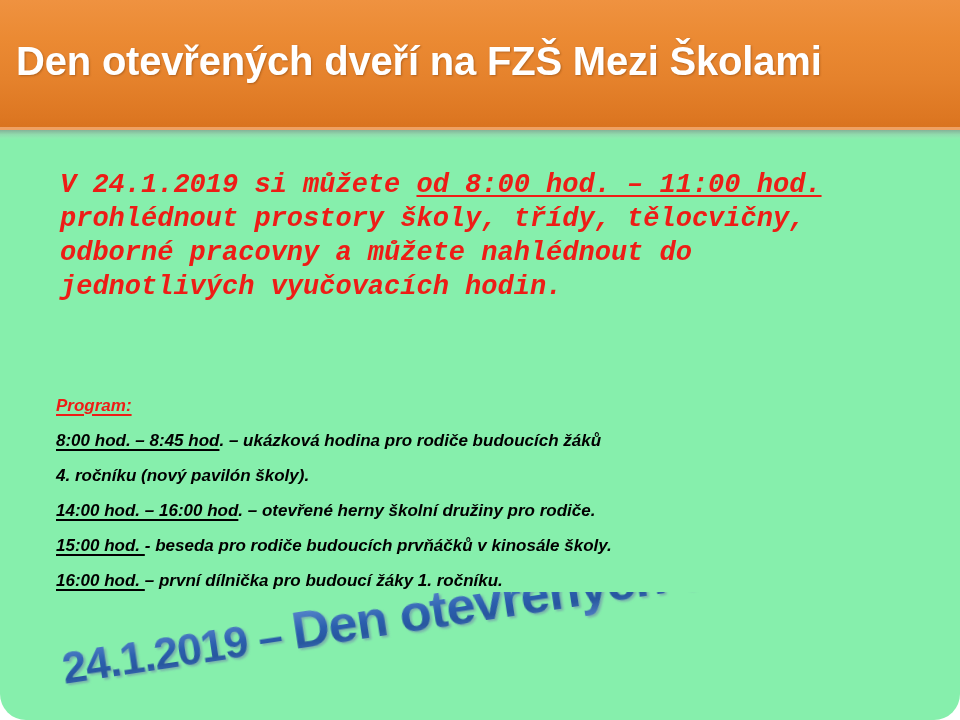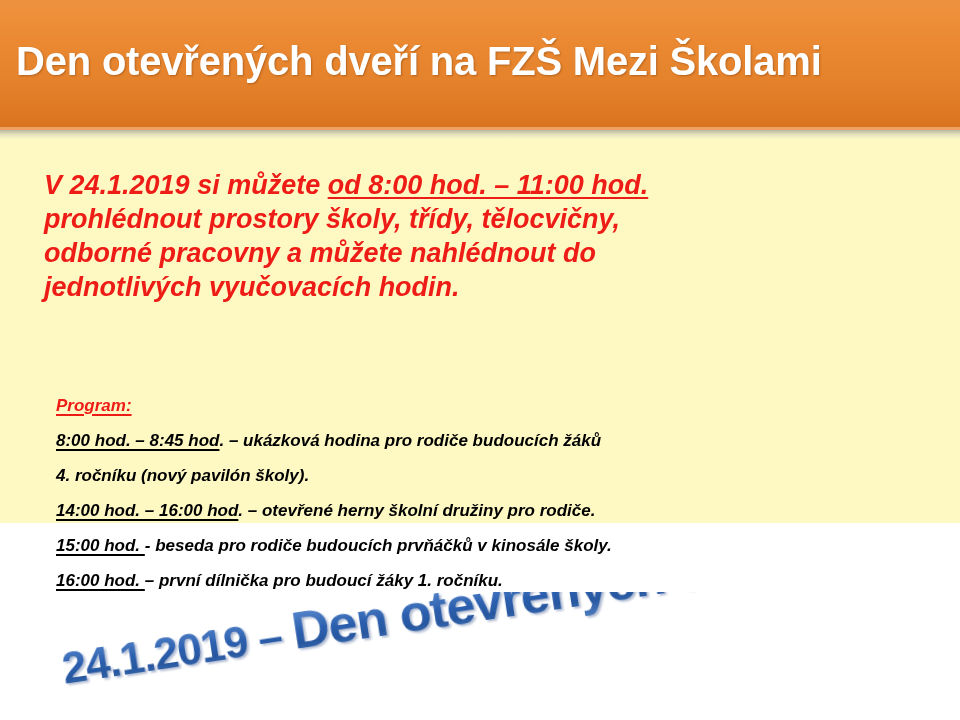--- a/index.html
+++ b/index.html
@@ -15,22 +15,23 @@
     font-family: "Liberation Sans", sans-serif;
     position: relative;
   }
 
   
   .slide {
     position: absolute;
     left: 0;
     top: 0;
     width: 960px;
-    height: 523px;
-    background: #fef9c3;
+    height: 720px;
+    background: #86efac;
+    border-radius: 26px;
   }
 
   
   .banner {
     position: absolute;
     left: 0;
     top: 0;
     width: 960px;
     height: 127px;
     background: linear-gradient(to bottom,
@@ -73,25 +74,25 @@
     background: linear-gradient(to bottom,
                 rgba(130,130,135,0.55) 0%,
                 rgba(170,170,175,0.30) 45%,
                 rgba(200,200,205,0.10) 80%,
                 rgba(255,255,255,0) 100%);
   }
 
   
   .intro {
     position: absolute;
-    left: 44px;
+    left: 60px;
     top: 168px;
     width: 870px;
     color: #ee1c16;
-    font-family: Liberation Sans, sans-serif;
+    font-family: Liberation Mono, monospace;
     font-weight: bold;
     font-style: italic;
     font-size: 27px;
     line-height: 34px;
   }
   .intro .u {
     text-decoration: underline;
     text-decoration-thickness: 2px;
     text-underline-offset: 3px;
   }

